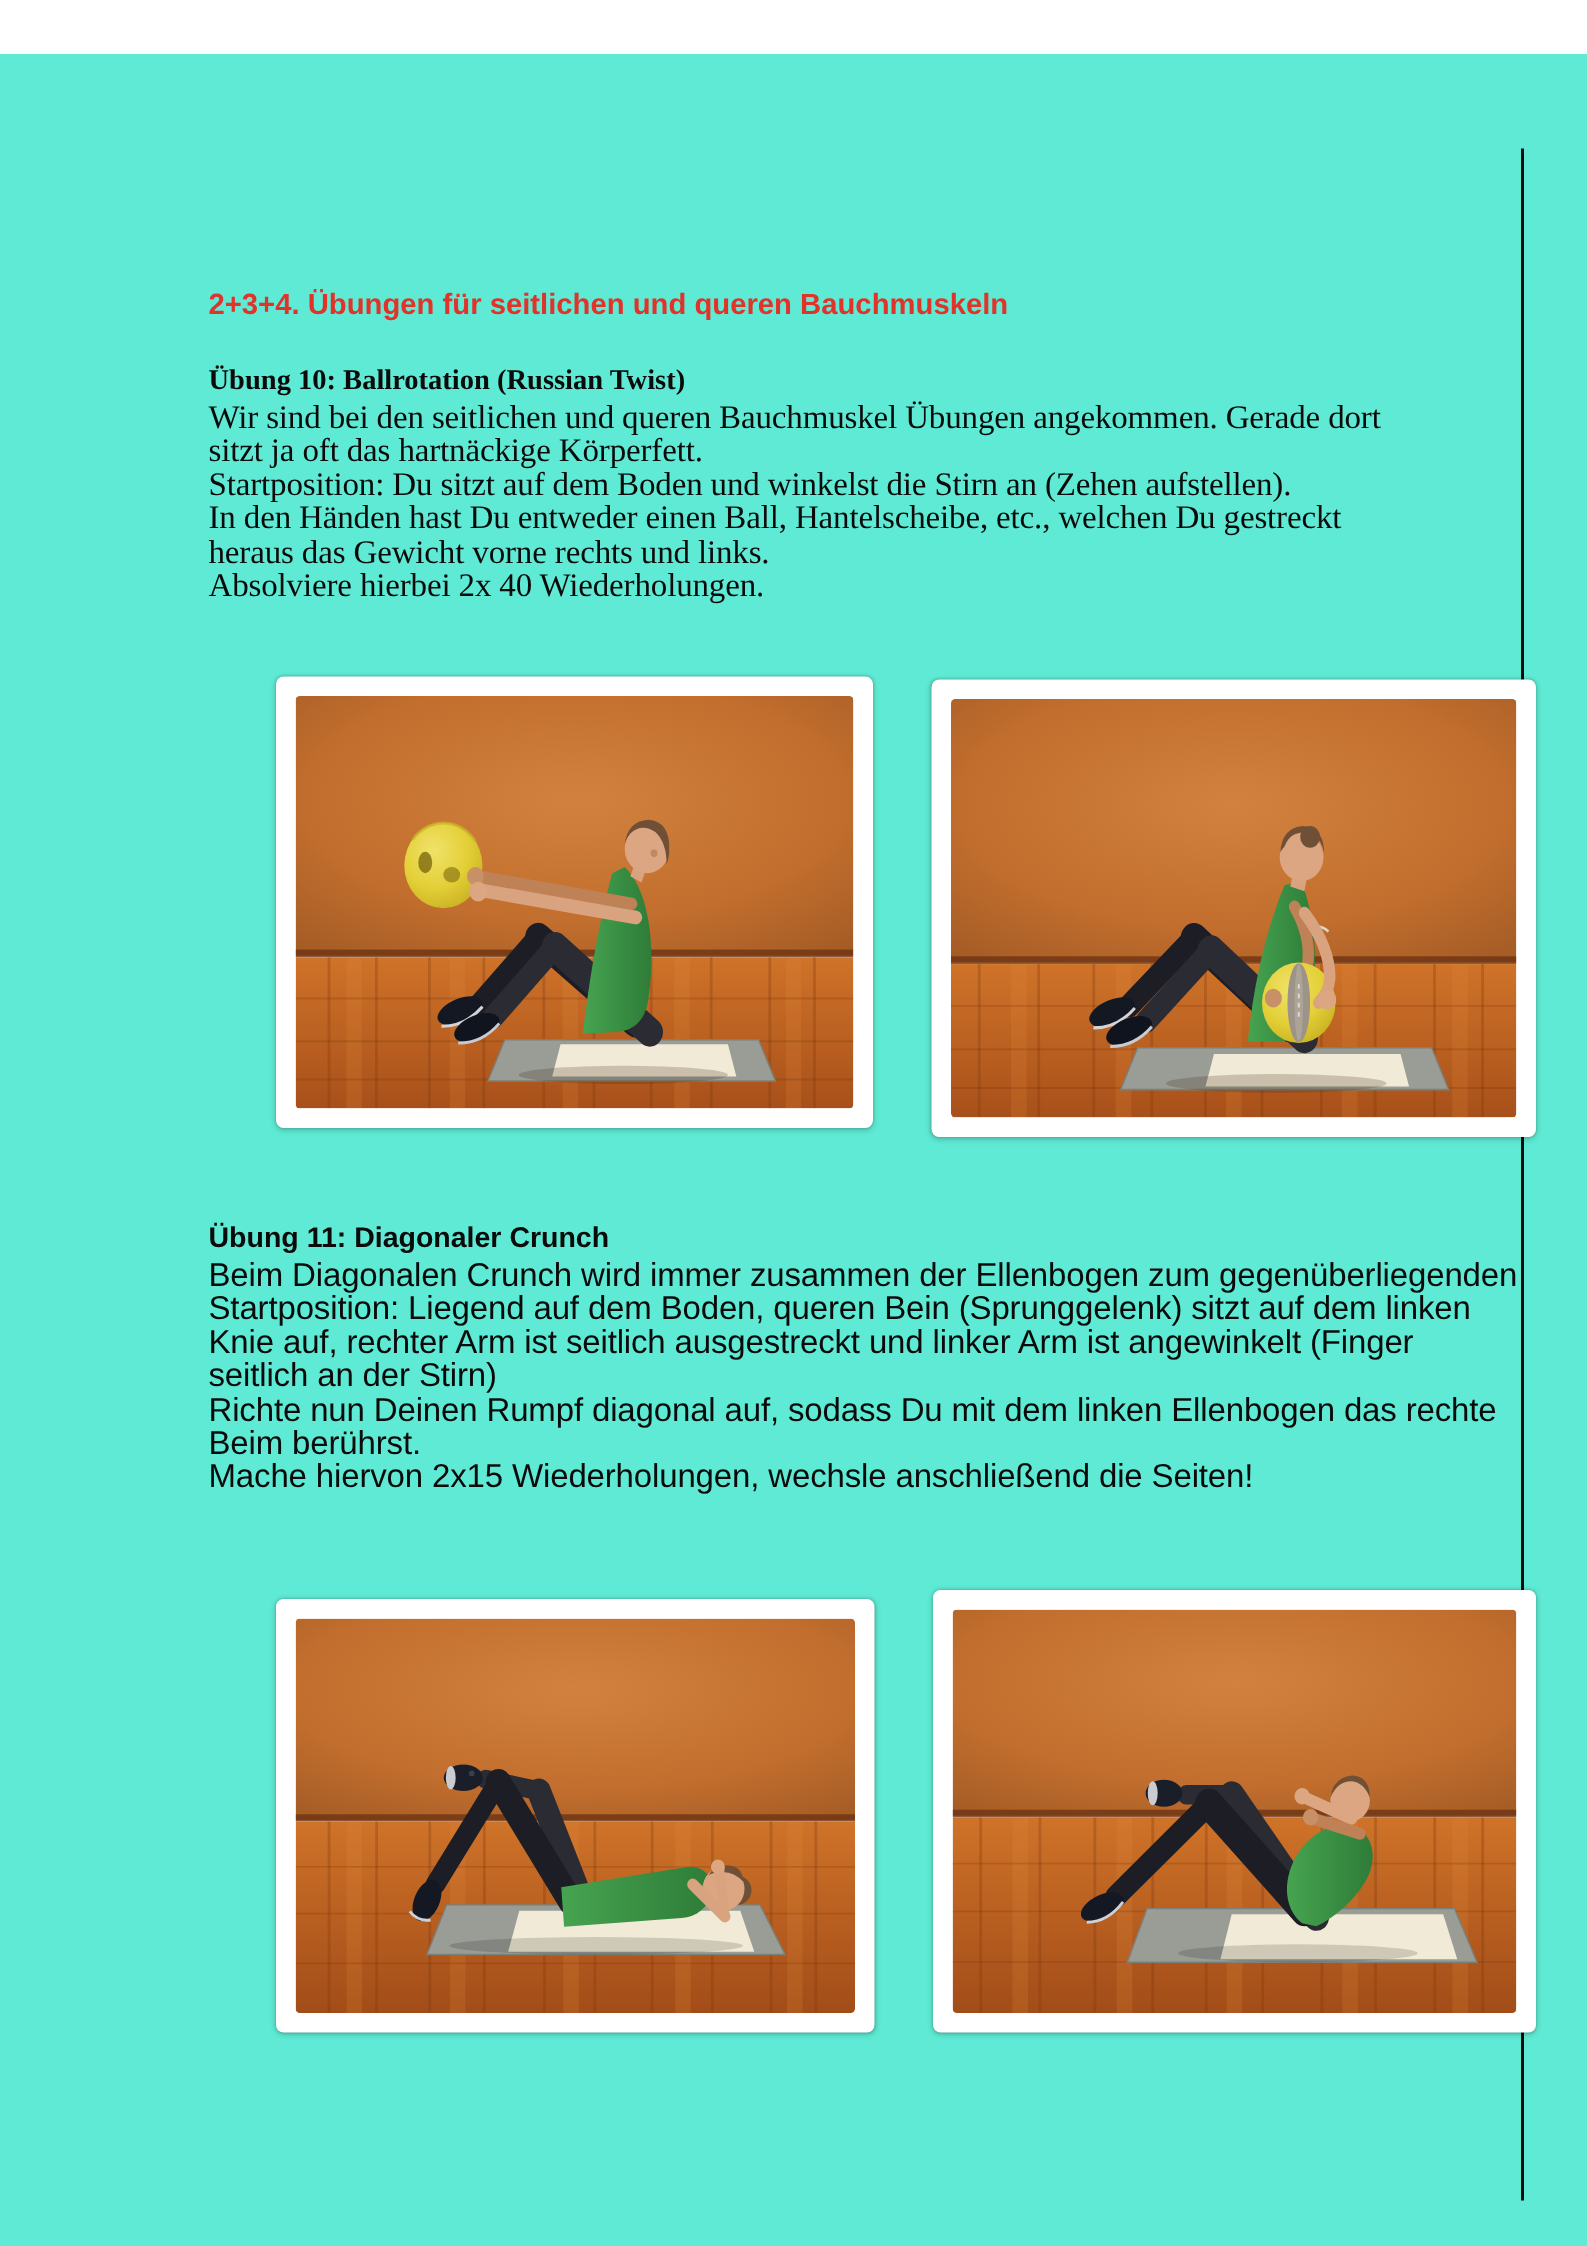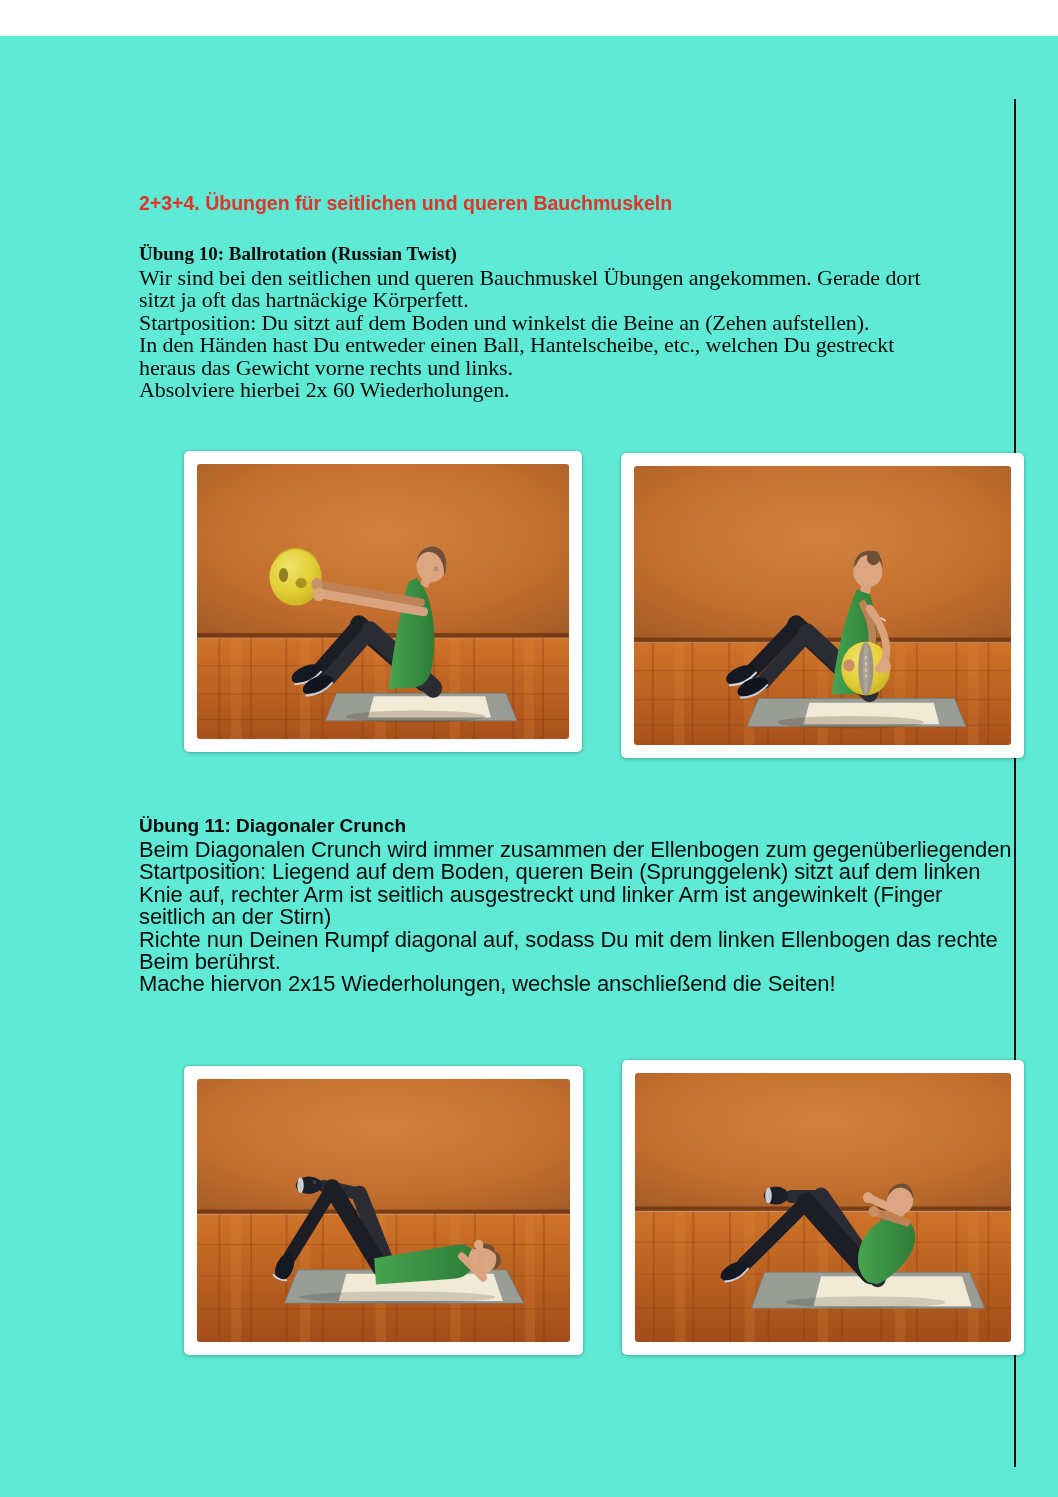--- a/index.html
+++ b/index.html
@@ -45,24 +45,24 @@
 <div class="page">
 
   <div class="v-rule"></div>
 
   <div class="red-heading">2+3+4. Übungen für seitlichen und queren Bauchmuskeln</div>
 
   <div class="section" id="sec1">
     <h2 class="sec-title">Übung 10: Ballrotation (Russian Twist)</h2>
     <div class="body-line">Wir sind bei den seitlichen und queren Bauchmuskel Übungen angekommen. Gerade dort</div>
     <div class="body-line">sitzt ja oft das hartnäckige Körperfett.</div>
-    <div class="body-line">Startposition: Du sitzt auf dem Boden und winkelst die Beine an (Zehen aufstellen).</div>
+    <div class="body-line">Startposition: Du sitzt auf dem Boden und winkelst die Stirn an (Zehen aufstellen).</div>
     <div class="body-line">In den Händen hast Du entweder einen Ball, Hantelscheibe, etc., welchen Du gestreckt</div>
     <div class="body-line">heraus das Gewicht vorne rechts und links.</div>
-    <div class="body-line">Absolviere hierbei 2x 60 Wiederholungen.</div>
+    <div class="body-line">Absolviere hierbei 2x 40 Wiederholungen.</div>
   </div>
 
   <figure class="photo" id="photo1" role="img" aria-label="Mann sitzt auf der Matte und hält einen gelben Ball mit gestreckten Armen nach vorne">
     <div class="photo-inner">
       <svg viewBox="0 0 400 270" preserveAspectRatio="none">
         <defs>
           <radialGradient id="w1" cx="50%" cy="40%" r="85%">
             <stop offset="0" stop-color="#d2823e"></stop>
               <stop offset="0.55" stop-color="#c26e2e"></stop>
               <stop offset="1" stop-color="#9a5622"></stop>

